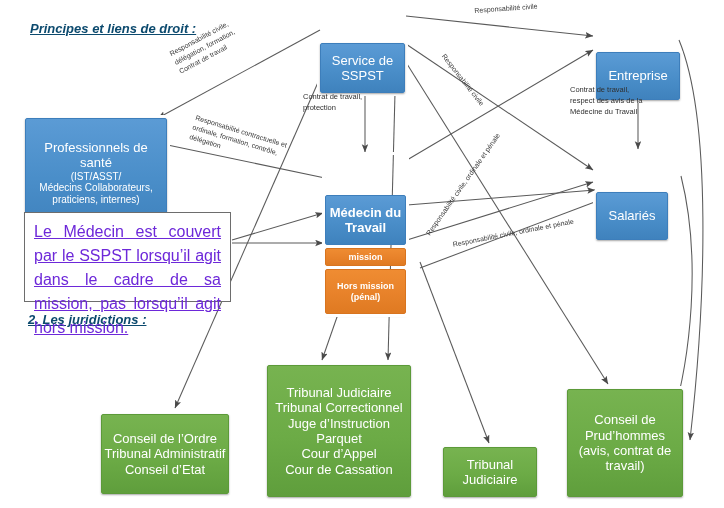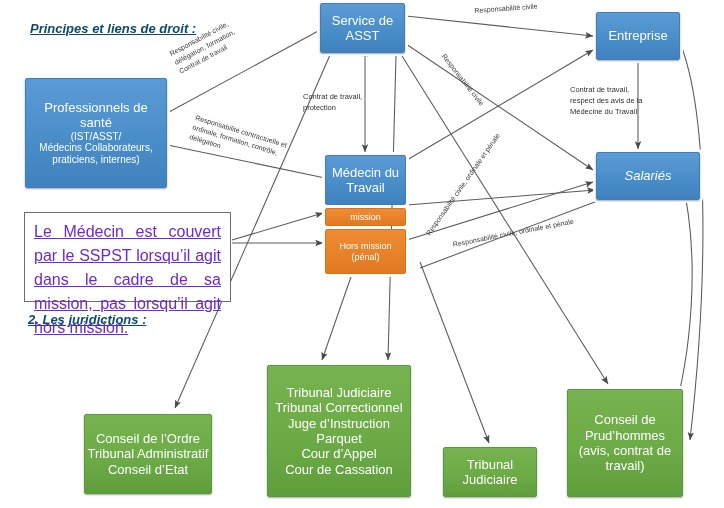--- a/index.html
+++ b/index.html
@@ -15,38 +15,40 @@
     box-sizing:border-box;
     display:flex;flex-direction:column;align-items:center;justify-content:center;
     text-align:center;color:#ffffff;
     border-radius:2px;
     box-shadow:0 1px 2px rgba(0,0,0,.35), 0 0 0 3px #ffffff;
     z-index:3;
   }
   .blue{
     background:linear-gradient(180deg,#5b9bd5 0%,#4a8ec9 55%,#3f82bd 100%);
     border:1px solid #3d7ebb;
+    margin-top:40px;
   }
   .green{
     background:linear-gradient(180deg,#77b350 0%,#6cab46 55%,#5f9e3c 100%);
     border:1px solid #5c9a39;
   }
   .orange{
     background:linear-gradient(180deg,#ef8c32 0%,#e8822a 55%,#df7a22 100%);
     border:1px solid #d8741f;
   }
   .node .ln{display:block;line-height:1.18;}
   .node .big{font-size:13px;}
   .node .small{font-size:10px;}
   .node .tiny{font-size:9px;}
 
   .mdt-wrap{
     position:absolute;z-index:3;
     display:flex;flex-direction:column;gap:3px;
     box-shadow:0 0 0 3px #ffffff, 0 1px 3px rgba(0,0,0,.3);
+    font-weight:bold;
   }
   .mdt-wrap .node{position:relative;left:auto;top:auto;box-shadow:none;width:100%;}
 
   .callout{
     position:absolute;z-index:4;box-sizing:border-box;
     background:#ffffff;border:1px solid #6d6d6d;
     color:#6d28d9;font-size:16px;line-height:1.5;
     text-align:justify;padding:7px 9px 6px 9px;text-decoration:underline;
   }
   .heading{
@@ -107,29 +109,29 @@
   <div id="nodes-layer">
       <div class="node blue" style="left: 25px; top: 78px; width: 142px; height: 110px;">
         <span class="ln big">Professionnels de</span>
         <span class="ln big">santé</span>
         <span class="ln small">(IST/ASST/</span>
         <span class="ln small">Médecins Collaborateurs,</span>
         <span class="ln small">praticiens, internes)</span>
       </div>
       <div class="node blue" style="left: 320px; top: 3px; width: 85px; height: 50px;">
         <span class="ln big">Service de</span>
-        <span class="ln big">ASST</span>
+        <span class="ln big">SSPST</span>
       </div>
       <div class="node blue" style="left: 596px; top: 12px; width: 84px; height: 48px;">
         <span class="ln big">Entreprise</span>
       </div>
-      <div class="node blue" style="left: 596px; top: 152px; width: 104px; height: 48px; font-style: italic;">
+      <div class="node blue" style="left: 596px; top: 152px; width: 72px; height: 48px;">
         <span class="ln big">Salariés</span>
       </div>
-      <div class="node green" style="left: 84px; top: 414px; width: 128px; height: 80px;">
+      <div class="node green" style="left: 101px; top: 414px; width: 128px; height: 80px;">
         <span class="ln big">Conseil de l’Ordre</span>
         <span class="ln big">Tribunal Administratif</span>
         <span class="ln big">Conseil d’Etat</span>
       </div>
       <div class="node green" style="left: 267px; top: 365px; width: 144px; height: 132px;">
         <span class="ln big">Tribunal Judiciaire</span>
         <span class="ln big">Tribunal Correctionnel</span>
         <span class="ln big">Juge d’Instruction</span>
         <span class="ln big">Parquet</span>
         <span class="ln big">Cour d’Appel</span>

